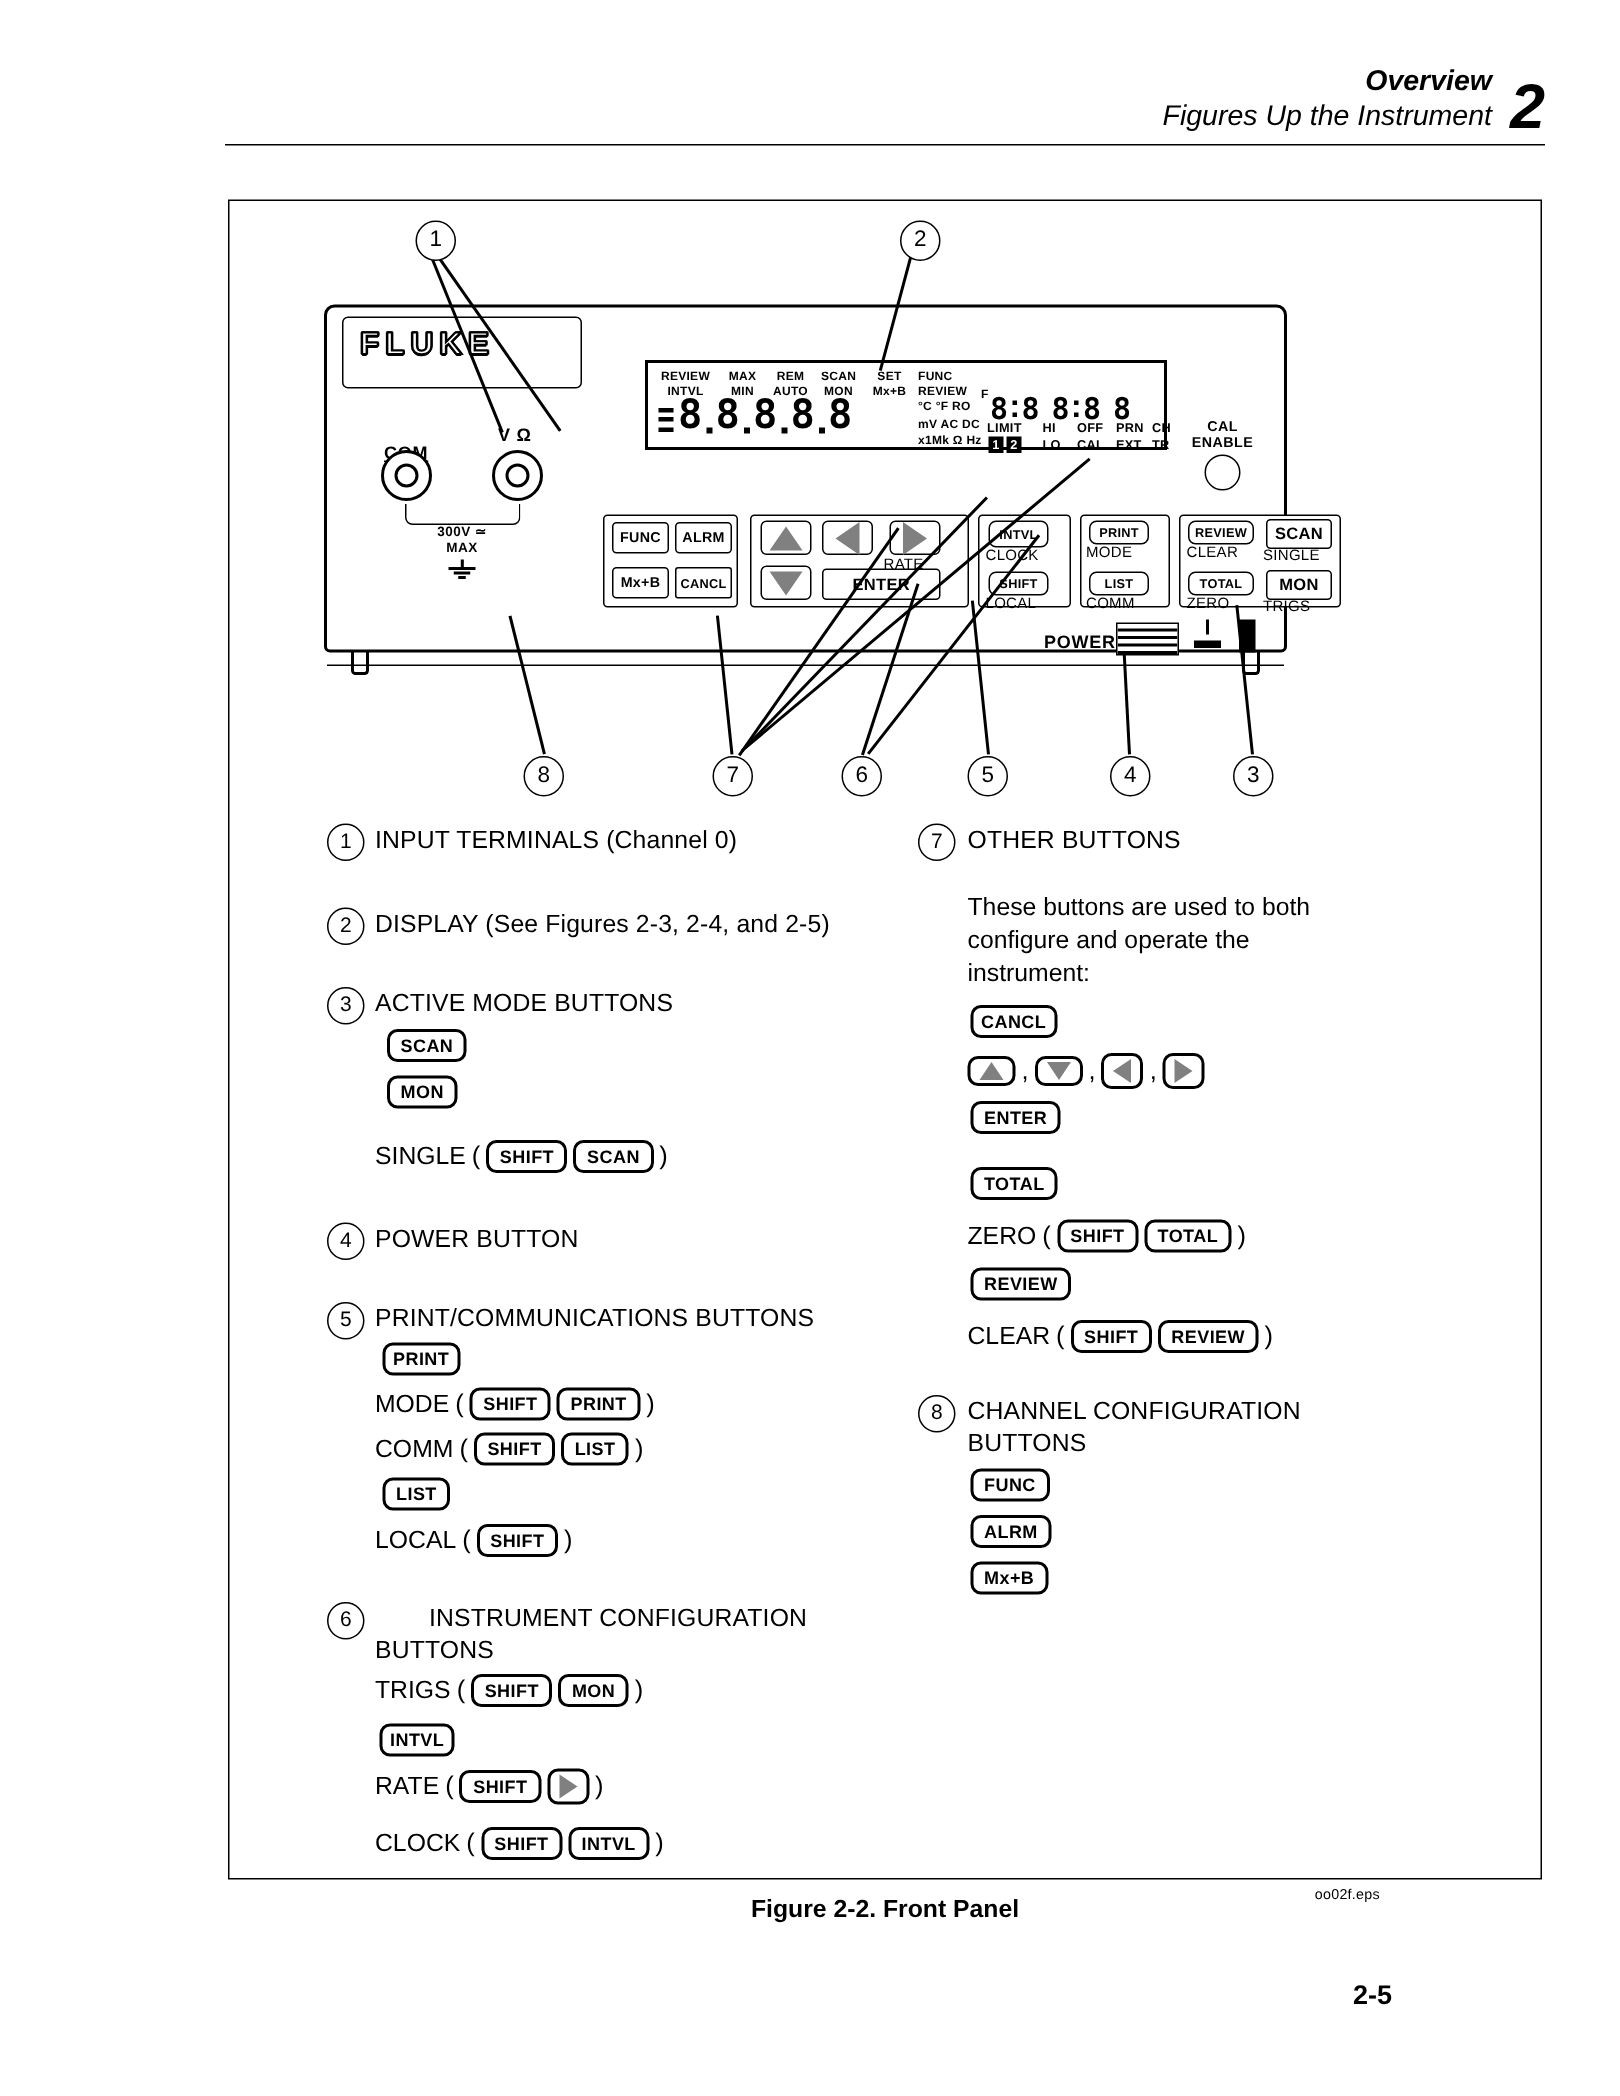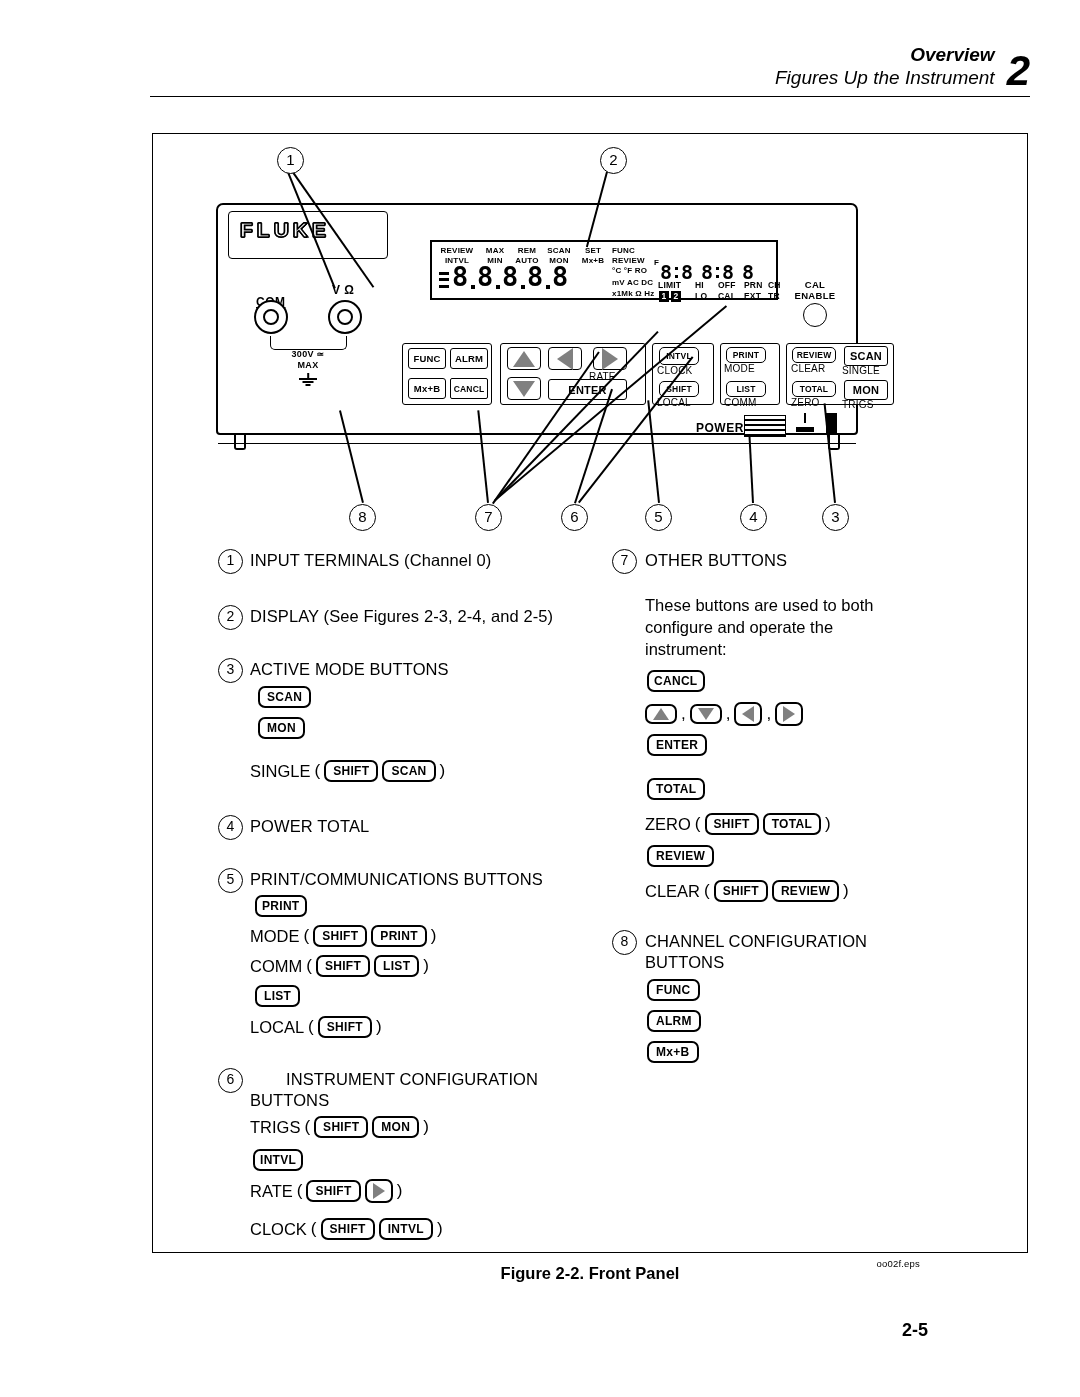--- a/index.html
+++ b/index.html
@@ -490,21 +490,21 @@
   </div>
   <div class="lg-line" style="left:250px; top:760px;">
     <span>SINGLE</span>
     <span class="paren">(</span>
     <span class="kbtn">SHIFT</span>
     <span class="kbtn">SCAN</span>
     <span class="paren">)</span>
   </div>
 
   <div class="lg-num" style="left:218px; top:815px;">4</div>
-  <div class="lg-title" style="left:250px; top:816px;">POWER TOTAL</div>
+  <div class="lg-title" style="left:250px; top:816px;">POWER BUTTON</div>
 
   <div class="lg-num" style="left:218px; top:868px;">5</div>
   <div class="lg-title" style="left:250px; top:869px;">PRINT/COMMUNICATIONS BUTTONS</div>
   <div class="lg-line" style="left:255px; top:895px;">
     <span class="kbtn tight">PRINT</span>
   </div>
   <div class="lg-line" style="left:250px; top:925px;">
     <span>MODE</span>
     <span class="paren">(</span>
     <span class="kbtn">SHIFT</span>

